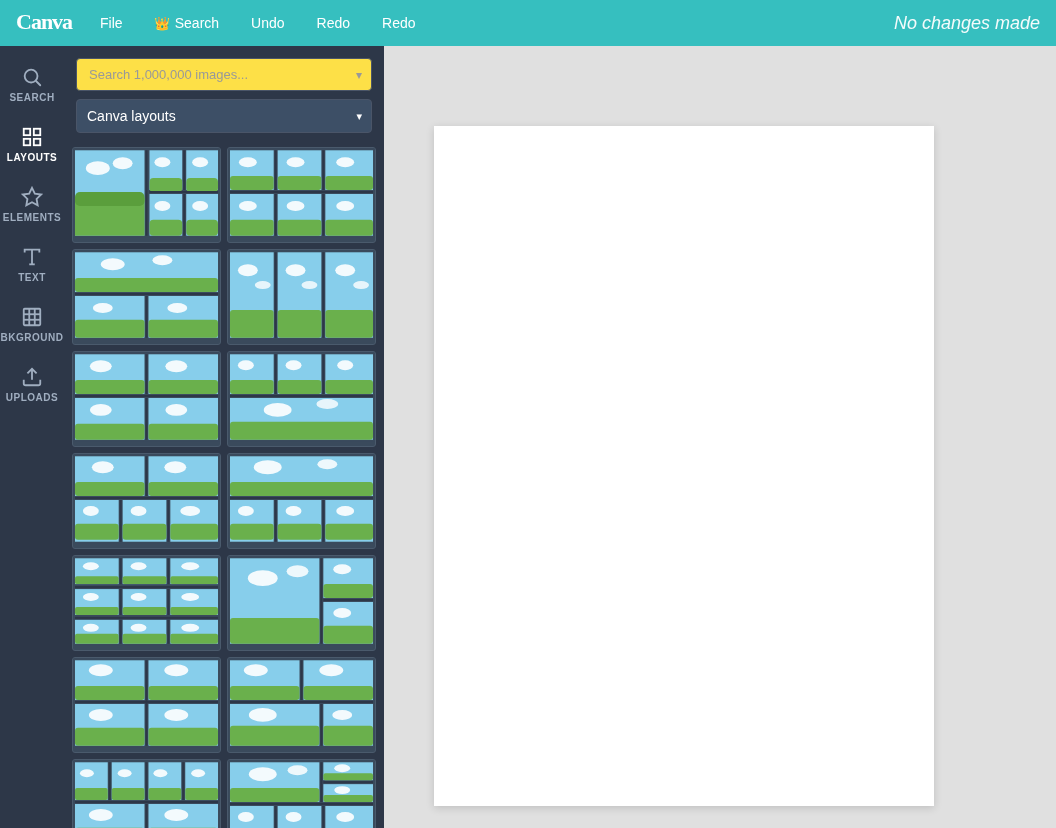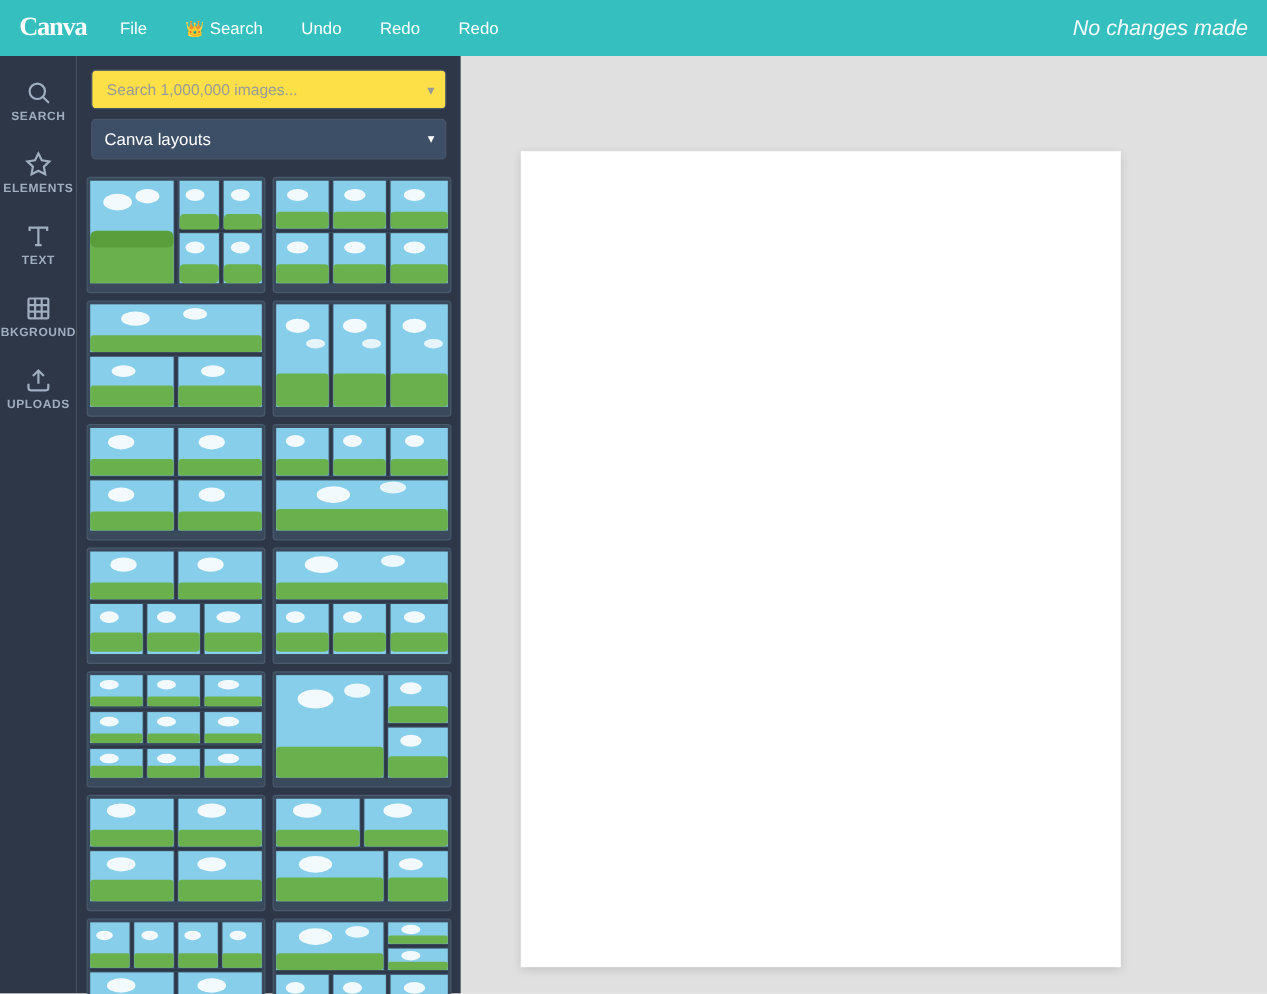--- a/index.html
+++ b/index.html
@@ -224,20 +224,29 @@
   <div id="iconbar">
 
     <div class="icon-item">
       <svg width="22" height="22" viewBox="0 0 24 24" fill="none" stroke="currentColor" stroke-width="2" stroke-linecap="round" stroke-linejoin="round">
         <circle cx="11" cy="11" r="7"></circle>
           <line x1="21" y1="21" x2="16.65" y2="16.65"></line>
       </svg>
       <span>SEARCH</span>
     </div>
 
+    <div class="icon-item active">
+      <svg width="22" height="22" viewBox="0 0 24 24" fill="none" stroke="currentColor" stroke-width="2">
+        <rect x="3" y="3" width="7" height="7"></rect>
+          <rect x="14" y="3" width="7" height="7"></rect>
+          <rect x="3" y="14" width="7" height="7"></rect>
+          <rect x="14" y="14" width="7" height="7"></rect>
+      </svg>
+      <span>LAYOUTS</span>
+    </div>
 
     <div class="icon-item">
       <svg width="22" height="22" viewBox="0 0 24 24" fill="none" stroke="currentColor" stroke-width="2">
         <polygon points="12,2 15.09,8.26 22,9.27 17,14.14 18.18,21.02 12,17.77 5.82,21.02 7,14.14 2,9.27 8.91,8.26"></polygon>
       </svg>
       <span>ELEMENTS</span>
     </div>
 
     <div class="icon-item">
       <svg width="22" height="22" viewBox="0 0 24 24" fill="none" stroke="currentColor" stroke-width="2">

